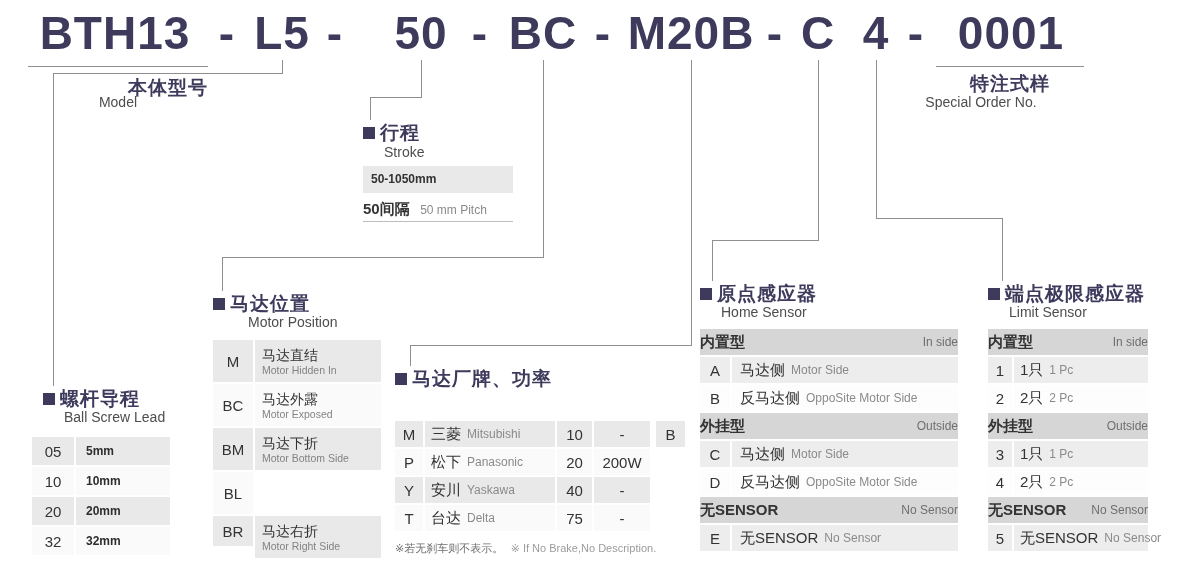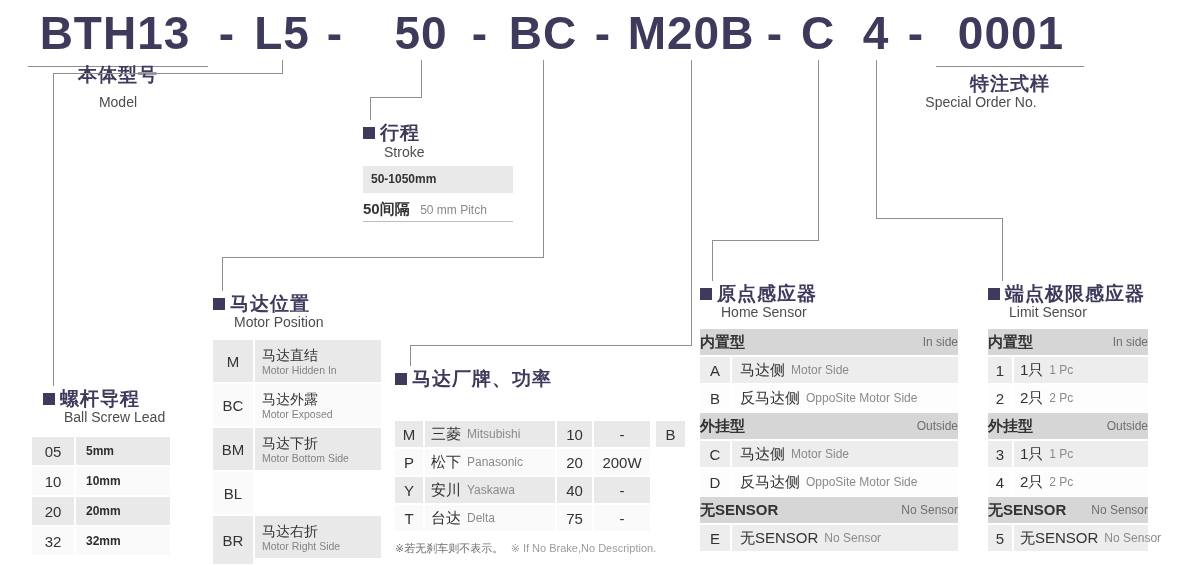--- a/index.html
+++ b/index.html
@@ -51,21 +51,21 @@
   <div class="seg" style="left:504px;width:78px">BC</div>
   <div class="seg" style="left:584px;width:38px">-</div>
   <div class="seg" style="left:624px;width:134px">M20B</div>
   <div class="seg" style="left:758px;width:34px">-</div>
   <div class="seg" style="left:798px;width:40px">C</div>
   <div class="seg" style="left:856px;width:40px">4</div>
   <div class="seg" style="left:898px;width:36px">-</div>
   <div class="seg" style="left:936px;width:150px">0001</div>
 
   <div class="hline" style="left:28px;top:66px;width:180px"></div>
-  <div class="abs cn" style="left:28px;top:62px;width:180px;text-align:center">本体型号</div>
+  <div class="abs cn" style="left:28px;top:75px;width:180px;text-align:right">本体型号</div>
   <div class="abs en-sub" style="left:28px;top:94px;width:180px;text-align:center">Model</div>
 
   <div class="hline" style="left:936px;top:66px;width:148px"></div>
   <div class="abs cn" style="left:936px;top:71px;width:148px;text-align:center">特注式样</div>
   <div class="abs en-sub" style="left:907px;top:94px;width:148px;text-align:center">Special Order No.</div>
 
   <div class="vline" style="left:282px;top:60px;height:13px"></div>
   <div class="hline" style="left:53px;top:73px;width:230px"></div>
   <div class="vline" style="left:53px;top:73px;height:313px"></div>
 
@@ -98,21 +98,21 @@
   <div class="abs" style="left:363px;top:200px">
     <span class="zhb">50间隔</span>
     <span class="en">50 mm Pitch</span>
   </div>
   <div class="hline" style="left:363px;top:221px;width:150px;background:#bdbdbd"></div>
 
   <div class="blkhead" style="left:213px;top:291px">
     <span class="sq"></span>
     <span class="cn">马达位置</span>
   </div>
-  <div class="abs en-sub" style="left:234px;top:314px">Motor Position</div>
+  <div class="abs en-sub" style="left:248px;top:314px">Motor Position</div>
   <div class="tbl" style="left:213px;top:340px">
     <div class="row">
       <div class="cell code bg-a" style="width:40px;height:42px">M</div>
       <div class="cell desc2 bg-a" style="width:126px;height:42px">
         <div class="zh2">马达直结</div>
         <div class="en2">Motor Hidden In</div>
       </div>
     </div>
     <div class="row">
       <div class="cell code bg-b" style="width:40px;height:42px">BC</div>
@@ -125,21 +125,21 @@
       <div class="cell code bg-a" style="width:40px;height:42px">BM</div>
       <div class="cell desc2 bg-a" style="width:126px;height:42px">
         <div class="zh2">马达下折</div>
         <div class="en2">Motor Bottom Side</div>
       </div>
     </div>
     <div class="row">
       <div class="cell code bg-b" style="width:40px;height:42px">BL</div>
     </div>
     <div class="row">
-      <div class="cell code bg-a" style="width:40px;height:48px">BR</div>
+      <div class="cell code bg-a" style="width:40px;height:30px">BR</div>
       <div class="cell desc2 bg-a" style="width:126px;height:42px">
         <div class="zh2">马达右折</div>
         <div class="en2">Motor Right Side</div>
       </div>
     </div>
   </div>
 
   <div class="blkhead" style="left:43px;top:386px">
     <span class="sq"></span>
     <span class="cn">螺杆导程</span>

